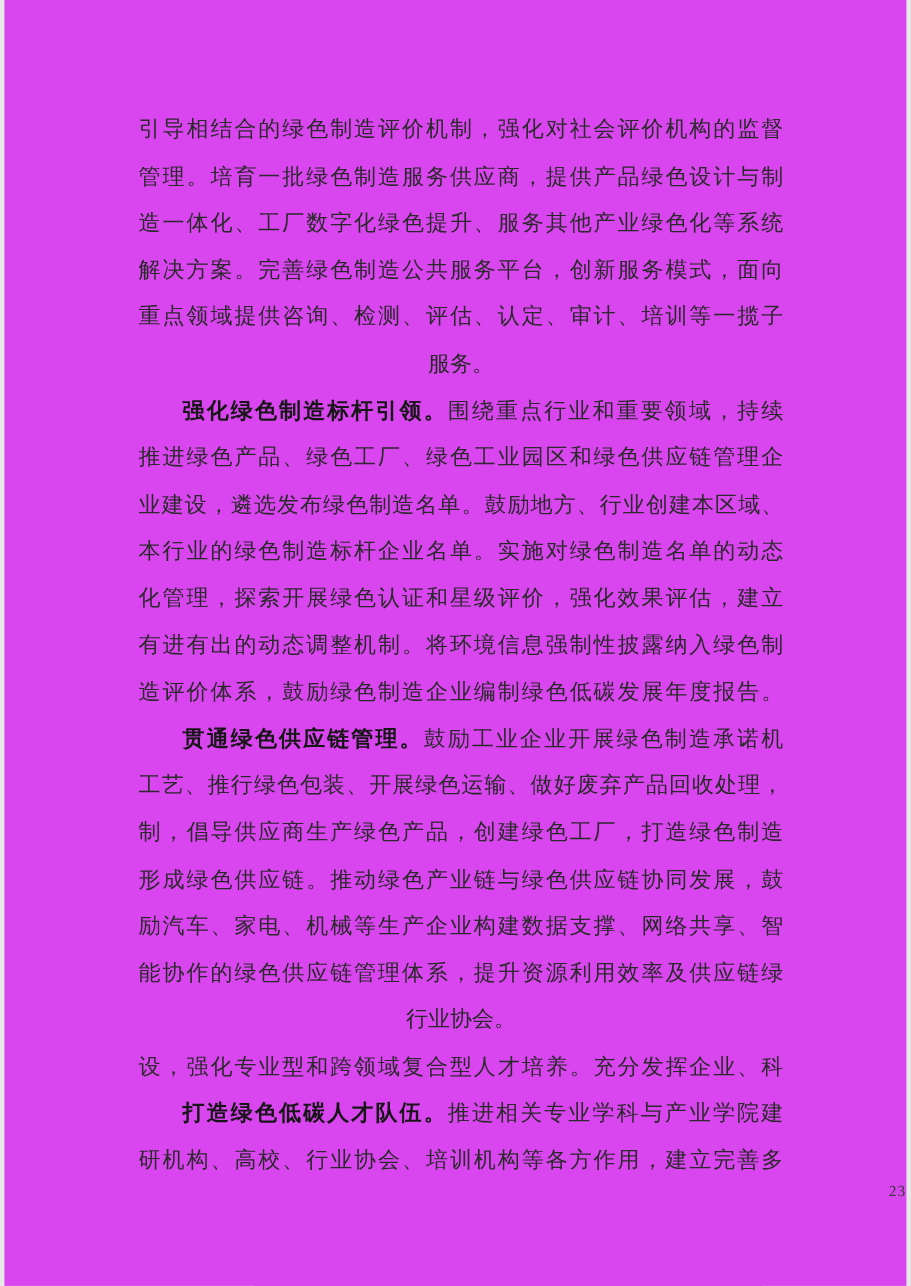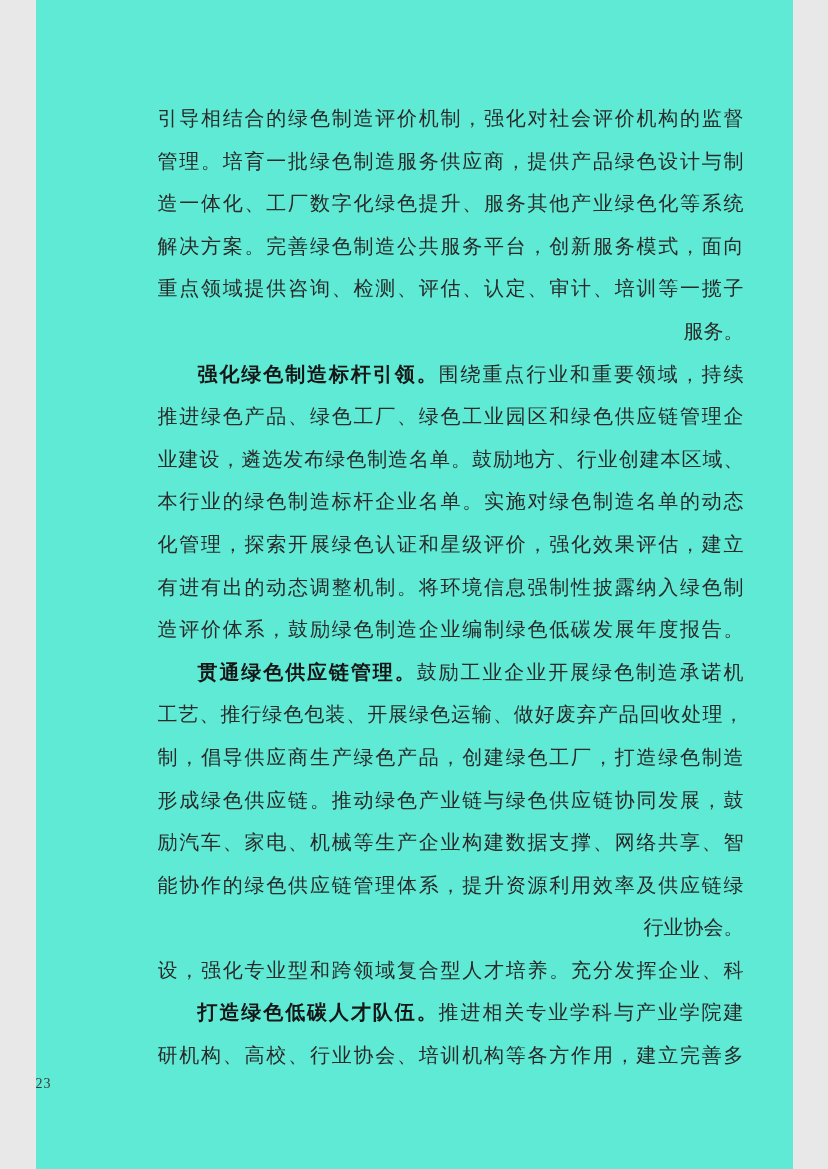--- a/index.html
+++ b/index.html
@@ -2,39 +2,39 @@
 <html><head>
 <meta charset="utf-8">
 <style>
   html, body {
     margin: 0;
     padding: 0;
     background: #e8e8e8;
   }
   .page {
     position: relative;
-    width: 757px;
+    width: 820px;
     height: 1169px;
     margin: 0 auto;
-    background: #5eead4;
+    background: #d946ef;
     overflow: hidden;
     font-family: "Liberation Serif", "DejaVu Serif", serif;
   }
   .text-block {
     position: absolute;
     left: 122px;
     top: 97px;
     width: 586px;
     color: #2a2a2a;
     font-size: 20px;
   }
   .line {
     height: 42.6px;
     line-height: 42.6px;
-    text-align: right;
+    text-align: center;
     white-space: normal;
     overflow: hidden;
   }
   .line.just {
     text-align: justify;
     text-align-last: justify;
     text-justify: inter-character;
   }
   .line.indent {
     padding-left: 2em;
@@ -42,21 +42,21 @@
   .lead {
     font-weight: bold;
     color: #161616;
     margin-top: 40px;
   }
   .footer {
     position: absolute;
     left: 0;
     top: 1076px;
     width: 100%;
-    text-align: left;
+    text-align: right;
     font-size: 14px;
     color: #3a3a3a;
     letter-spacing: 1px;
   }
 </style>
 </head>
 <body>
 
 <div class="page">
   <div class="text-block">

